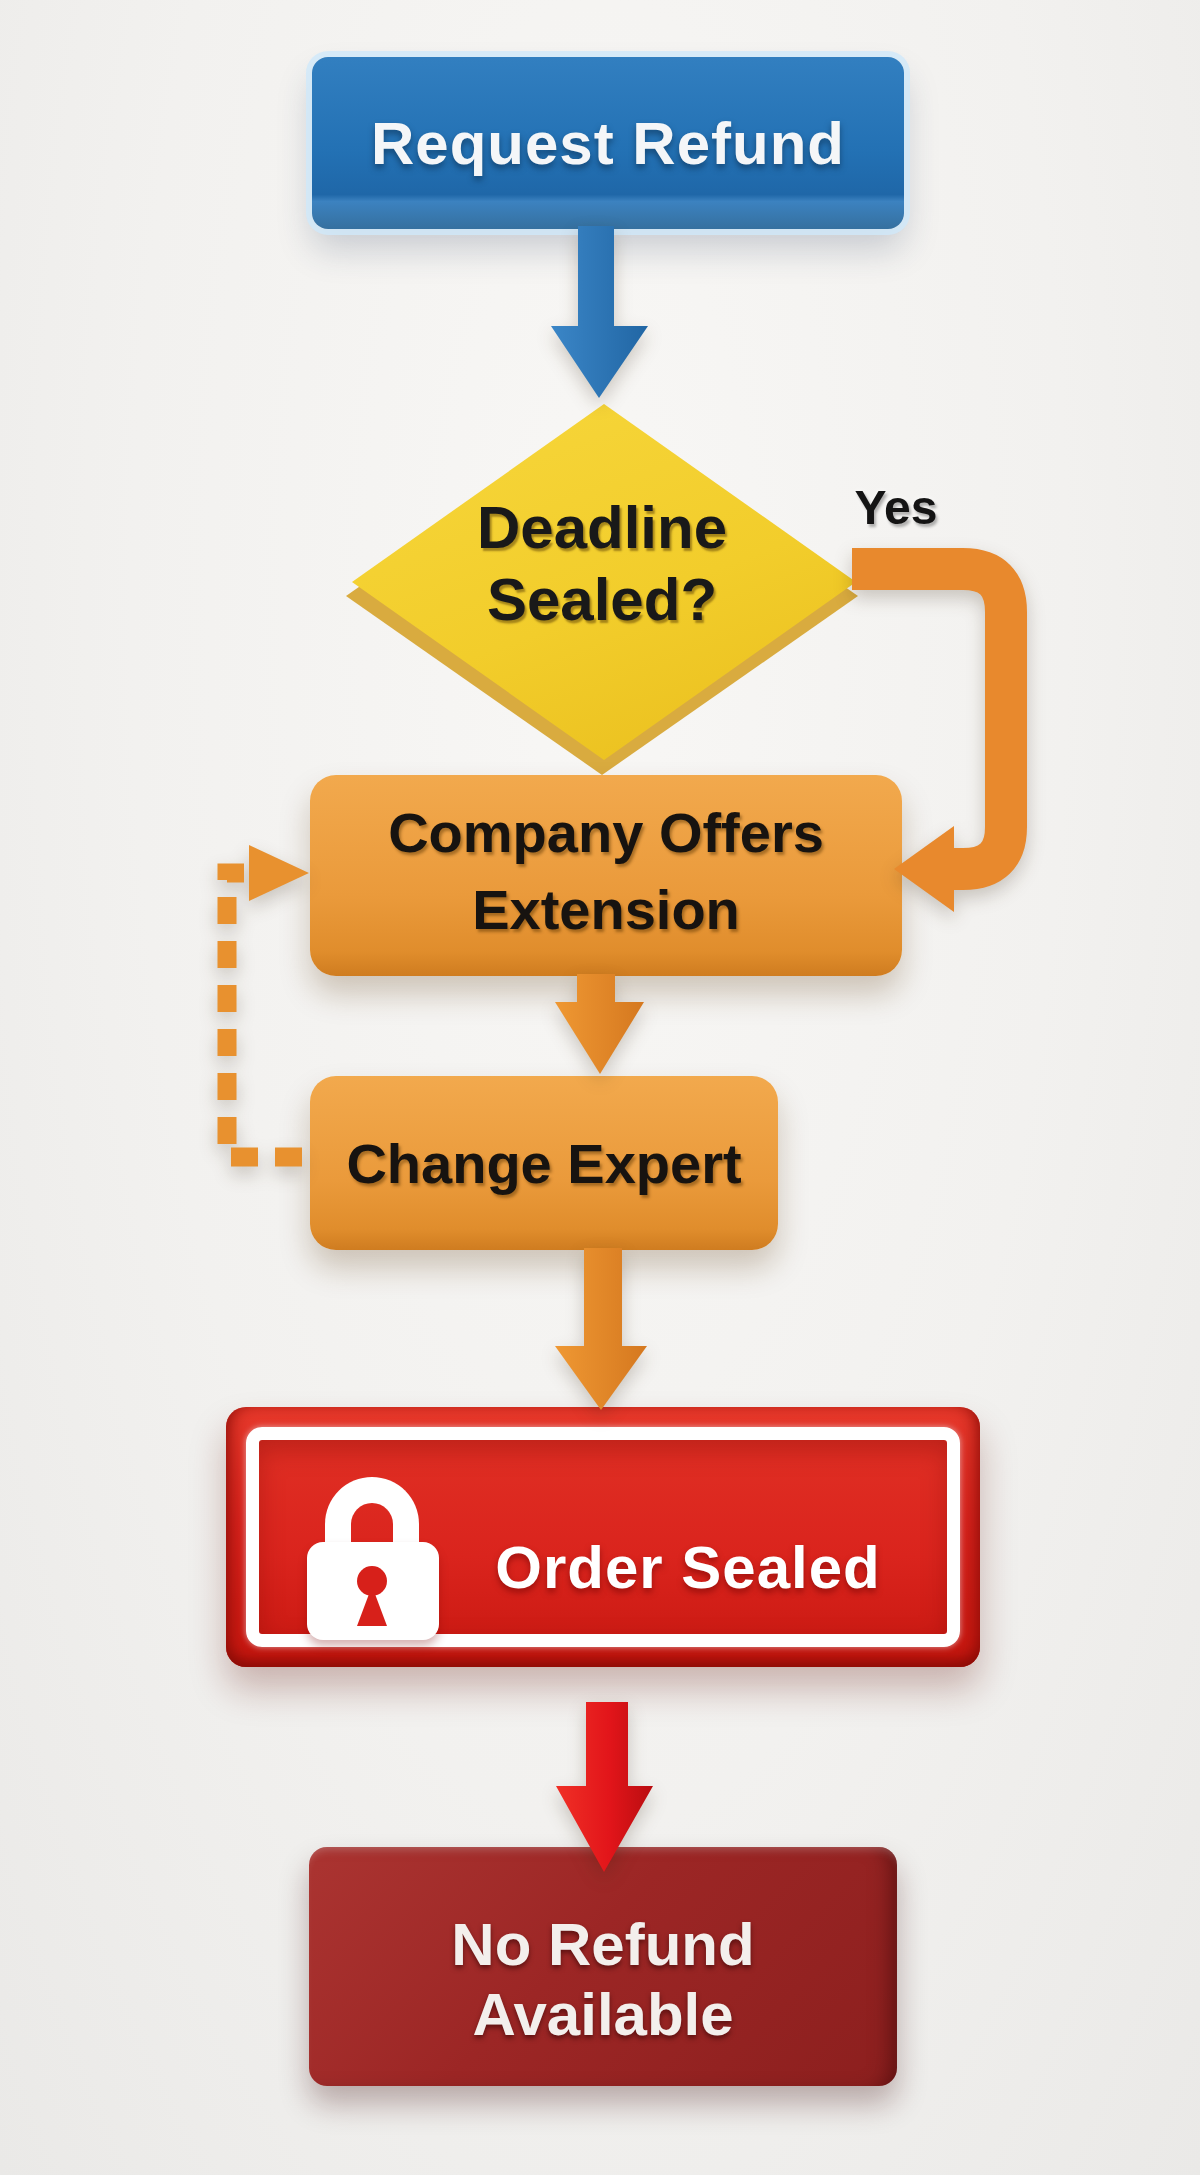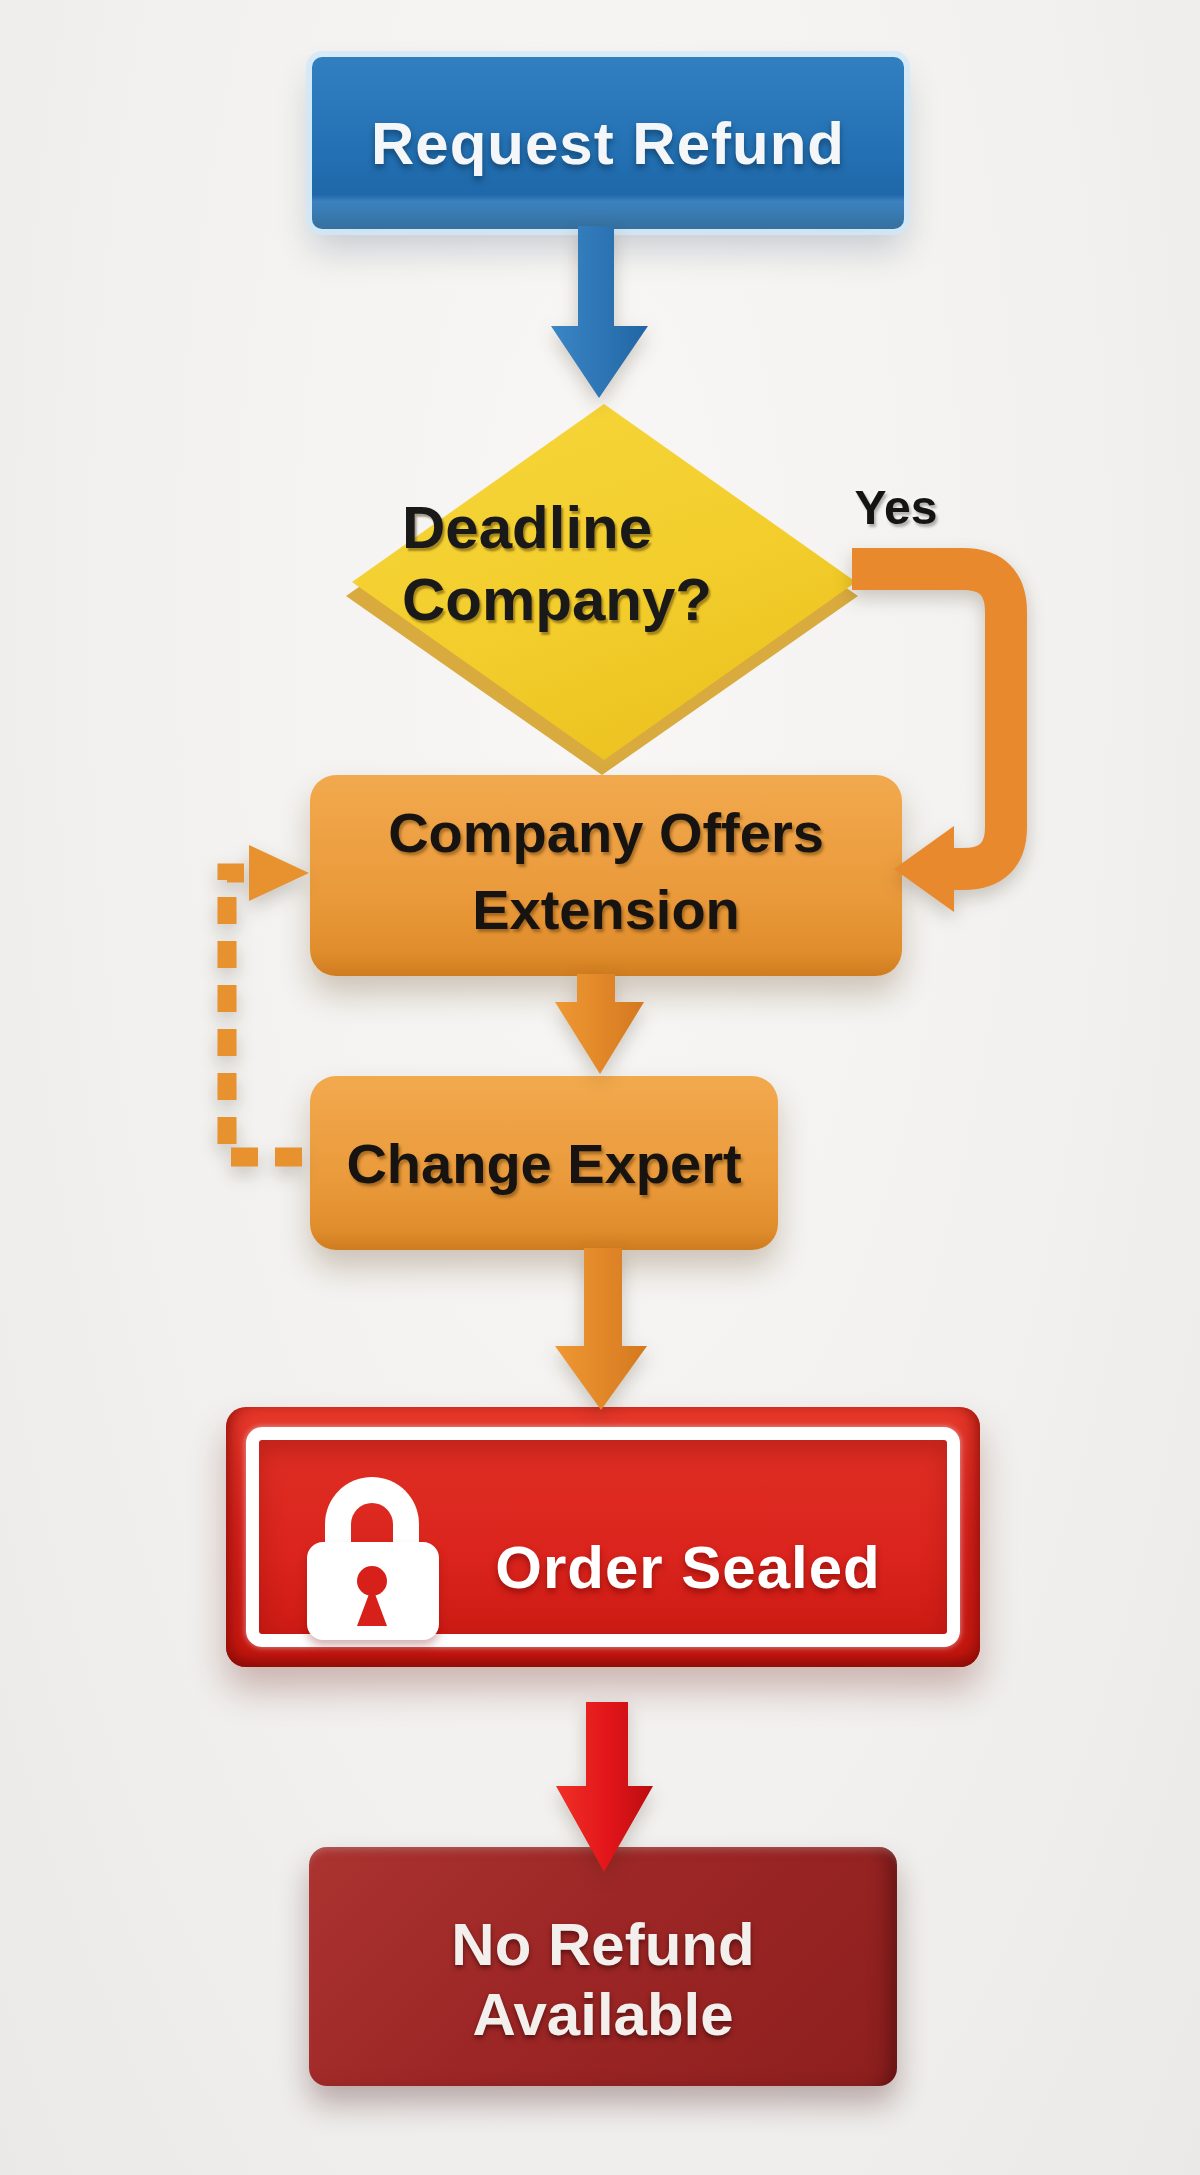--- a/index.html
+++ b/index.html
@@ -5,40 +5,40 @@
   html,body{margin:0;padding:0;background:#e7e6e4;}
   .canvas{
     position:relative;width:1200px;height:2175px;overflow:hidden;
     background:radial-gradient(ellipse at 50% 28%, #f8f7f5 0%, #f2f1ef 55%, #eae9e7 100%);
     font-family:"Liberation Sans","DejaVu Sans",sans-serif;font-weight:bold;
   }
   .node{position:absolute;display:flex;flex-direction:column;align-items:center;justify-content:center;text-align:center;}
 
   
   .blue-box{
-    left:312px;top:57px;width:592px;height:172px;border-radius:10px;
+    left:312px;top:57px;width:592px;height:172px;border-radius:16px;
     background:linear-gradient(180deg,#327fc0 0%,#2371b4 55%,#1f67a8 80%,#3c82c0 84%,#35709f 100%);
     box-shadow:0 0 0 6px rgba(208,233,250,.8), 0 20px 35px rgba(40,60,90,.22);
     color:#f4f6f8;font-size:60px;letter-spacing:1px;
     text-shadow:0 4px 6px rgba(10,40,70,.55);
   }
 
   
   .diamond-shadow{
     position:absolute;left:346px;top:417px;width:512px;height:358px;
     clip-path:polygon(50% 0,100% 50%,50% 100%,0 50%);
     background:#d9ab3f;
   }
   .diamond{
     position:absolute;left:352px;top:404px;width:504px;height:356px;
     clip-path:polygon(50% 0,100% 50%,50% 100%,0 50%);
     background:linear-gradient(160deg,#f7d73c 0%,#f2cd2b 55%,#e9bd1c 100%);
   }
   .diamond-label{
-    position:absolute;left:402px;top:492px;width:400px;text-align:left;
+    position:absolute;left:402px;top:492px;width:400px;text-align:center;
     font-size:60px;line-height:72px;color:#191919;
     text-shadow:2px 3px 2px rgba(70,45,0,.45);
   }
   .diamond-label span{display:block;}
 
   
   .yes-label{
     position:absolute;left:816px;top:474px;width:160px;text-align:center;
     font-size:48px;line-height:68px;color:#141414;
     text-shadow:2px 3px 3px rgba(0,0,0,.3), 0 0 6px rgba(255,255,255,.8);
@@ -110,21 +110,21 @@
 <div class="canvas">
 
   <div class="node blue-box">
     <span>Request Refund</span>
   </div>
 
   <div class="diamond-shadow"></div>
   <div class="diamond"></div>
   <div class="diamond-label">
     <span>Deadline</span>
-    <span>Company?</span>
+    <span>Sealed?</span>
   </div>
 
   <div class="yes-label">Yes</div>
 
   <div class="node orange-box company-box">
     <span>Company Offers</span>
     <span>Extension</span>
   </div>
 
   <div class="node orange-box change-box">

